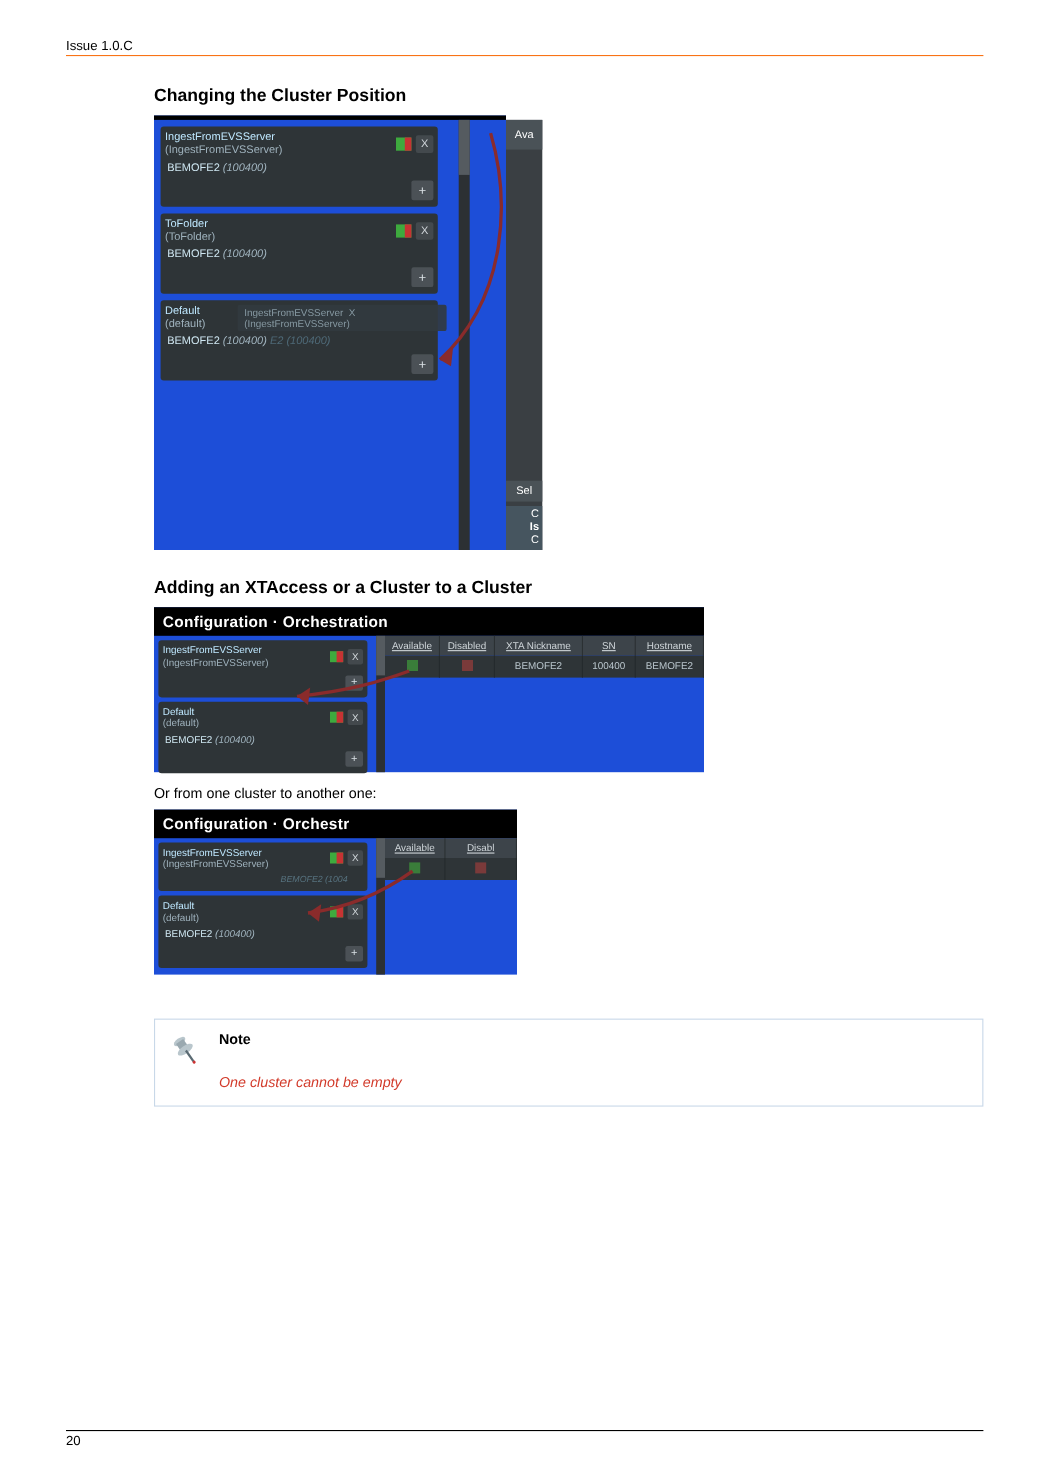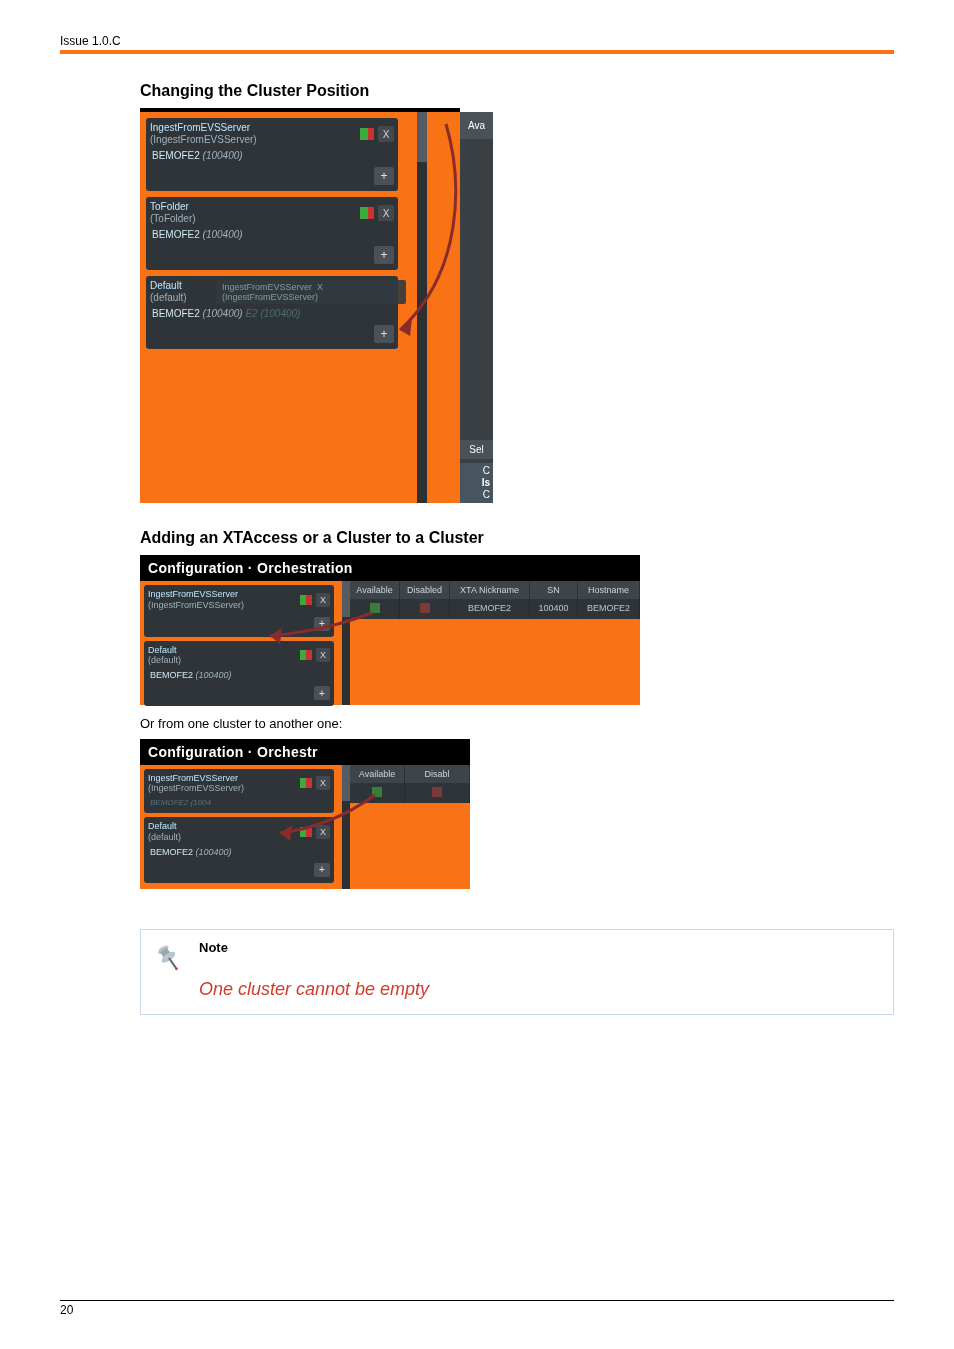--- a/index.html
+++ b/index.html
@@ -10,41 +10,41 @@
     font-family: Arial, Helvetica, sans-serif;
     font-size: 12px;
     color: #000;
     padding: 34px 60px 0 60px;
     position: relative;
   }
   .top-header {
     display: flex;
     justify-content: space-between;
     font-size: 12px;
-    border-bottom: 4px solid #f97316;
+    border-bottom: 1px solid #f97316;
     padding-bottom: 2px;
   }
   .top-header .right { text-align: right; line-height: 1.2; }
   .content {
     margin-left: 80px;
     margin-top: 28px;
   }
   h2.subhead {
     font-size: 16px;
     font-weight: bold;
     margin-bottom: 8px;
   }
   p.body-text {
     font-size: 13px;
     line-height: 1.35;
     margin-bottom: 6px;
   }
   
   .shot {
-    background: #f97316;
+    background: #1d4ed8;
     border-top: 4px solid #000;
     color: #c9d0d6;
     font-size: 10px;
     position: relative;
   }
   .shot .scroll-track {
     position: absolute;
     top: 0; right: 0; bottom: 0;
     width: 10px;
     background: #2c3033;
@@ -132,35 +132,36 @@
     width: 36px; height: 36px;
     flex: 0 0 36px;
     display: flex;
     align-items: center; justify-content: center;
     color: #2a5a9a;
     font-size: 24px;
     position: relative;
   }
   .note-icon svg { width: 36px; height: 36px; }
   .note-title { font-weight: bold; font-size: 13px; margin-bottom: 4px; }
-  .note-text { color: #d23a2a; font-style: italic; font-size: 18px; margin-top: 24px; }
+  .note-text { color: #d23a2a; font-style: italic; font-size: 13px; margin-top: 24px; }
   .footer {
     position: absolute;
     left: 60px; right: 60px;
     bottom: 32px;
     border-top: 1px solid #000;
     font-size: 12px;
     padding-top: 2px;
   }
   
   .table-head {
     display: flex;
     background: #3d444a;
     color: #cfd5d9;
     font-size: 9px;
+    text-decoration: underline;
   }
   .table-head > div {
     padding: 4px 4px;
     border-right: 1px solid #2b3033;
     text-align: center;
   }
   .tr-row {
     display: flex;
     background: #2e3437;
     color: #bac6cd;
@@ -350,21 +351,21 @@
       <div style="width:210px;position:relative">
         <div class="card" style="margin:4px 16px 0 4px">
           <div class="card-head">
             <div class="card-title" style="font-size:9px">
               <span>IngestFromEVSServer</span><br>
               <span class="sub">(IngestFromEVSServer)</span>
             </div>
             <span class="status-sq green" style="width:12px;height:10px"></span>
             <span class="xbtn" style="width:14px;height:14px;font-size:9px">X</span>
           </div>
-          <div class="card-host" style="font-size:8px;color:#56717e;padding-right:18px">BEMOFE2 (1004</div>
+          <div class="card-host" style="font-size:8px;color:#56717e;text-align:right;padding-right:18px">BEMOFE2 (1004</div>
         </div>
         <div class="card" style="margin:4px 16px 0 4px">
           <div class="card-head">
             <div class="card-title" style="font-size:9px">
               <span>Default</span><br>
               <span class="sub">(default)</span>
             </div>
             <span class="status-sq green" style="width:12px;height:10px"></span>
             <span class="xbtn" style="width:14px;height:14px;font-size:9px">X</span>
           </div>

